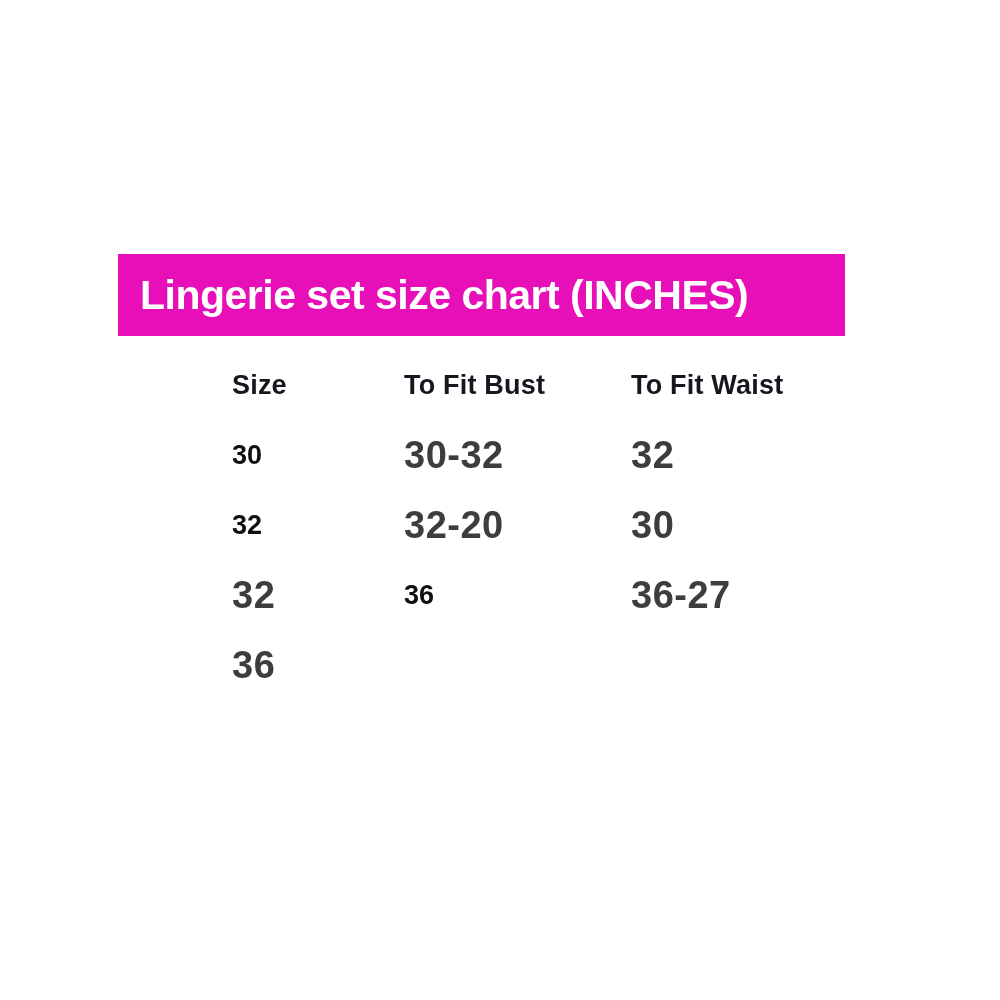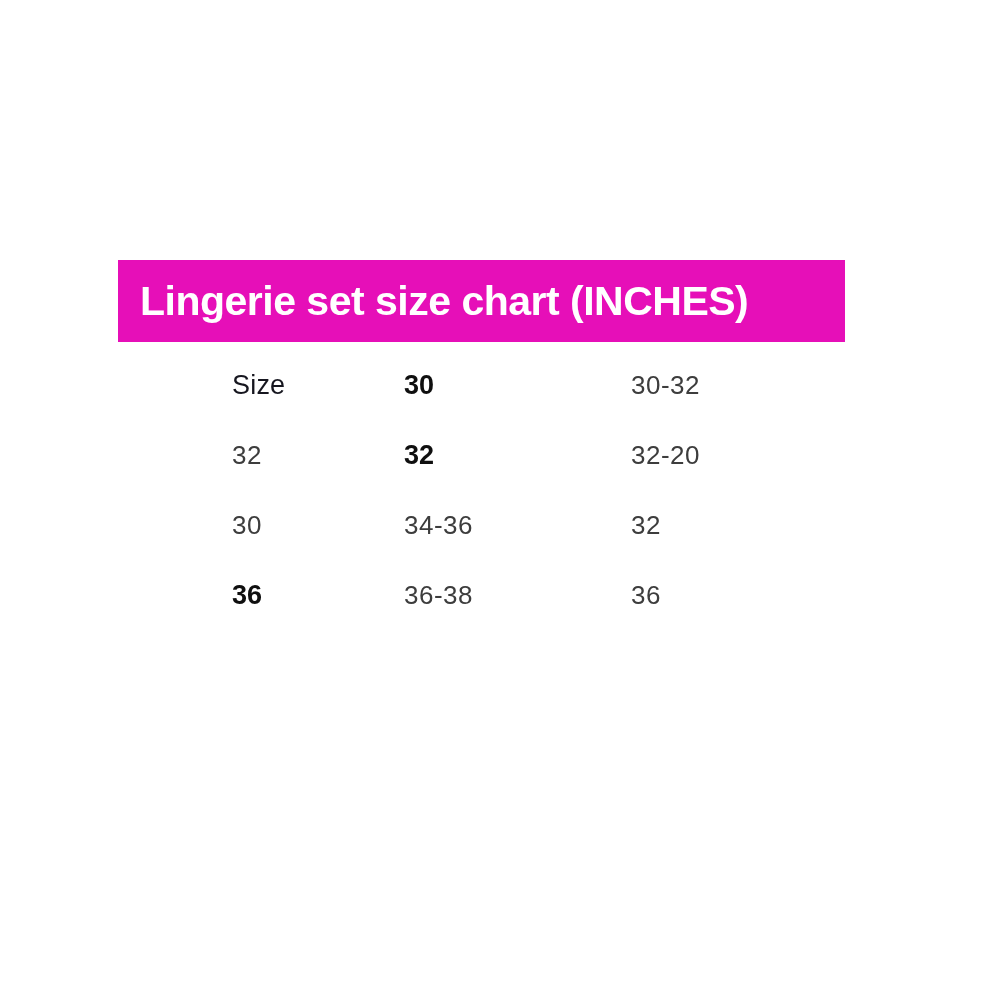--- a/index.html
+++ b/index.html
@@ -8,21 +8,21 @@
     position: relative;
     width: 1000px;
     height: 1000px;
     background: #ffffff;
     font-family: "Liberation Sans", sans-serif;
     overflow: hidden;
   }
   .banner {
     position: absolute;
     left: 118px;
-    top: 260px;
+    top: 254px;
     width: 727px;
     height: 82px;
     display: flex;
     align-items: center;
     padding-left: 22px;
   }
   .banner-title {
     color: #ffffff;
     font-size: 41px;
     font-weight: 700;
@@ -33,58 +33,59 @@
     position: absolute;
     left: 232px;
     top: 350px;
     display: grid;
     grid-template-columns: 172px 227px 210px;
     grid-auto-rows: 70px;
     align-items: center;
   }
   .th {
     font-size: 27px;
-    font-weight: 400;
+    font-weight: 700;
     color: #16161f;
     letter-spacing: 0.2px;
   }
   .td-size {
     font-size: 27px;
     font-weight: 700;
     color: #0f0f0f;
   }
   .td-val {
-    font-size: 26px;
-    font-weight: 400;
+    font-size: 38px;
+    font-weight: 700;
     color: #3d3d3d;
     letter-spacing: 0.5px;
   }
 </style>
 </head>
 <body>
 
 <div class="page">
 
   <div class="banner" id="banner" style="background: rgb(230, 15, 184);">
     <div class="banner-title" style="color: rgb(255, 255, 255);">Lingerie set size chart (INCHES)</div>
   </div>
 
   <div class="size-table">
 
     <div class="th">Size</div>
+    <div class="th">To Fit Bust</div>
+    <div class="th">To Fit Waist</div>
 
     <div class="td-size">30</div>
     <div class="td-val">30-32</div>
     <div class="td-val">32</div>
 
     <div class="td-size">32</div>
     <div class="td-val">32-20</div>
     <div class="td-val">30</div>
 
-    <div class="td-val">34-36</div>
     <div class="td-val">32</div>
 
     <div class="td-size">36</div>
-    <div class="td-val">36-38</div>
+    <div class="td-val">36-27</div>
     <div class="td-val">36</div>
 
   </div>
 </div>
 
 </body></html>

